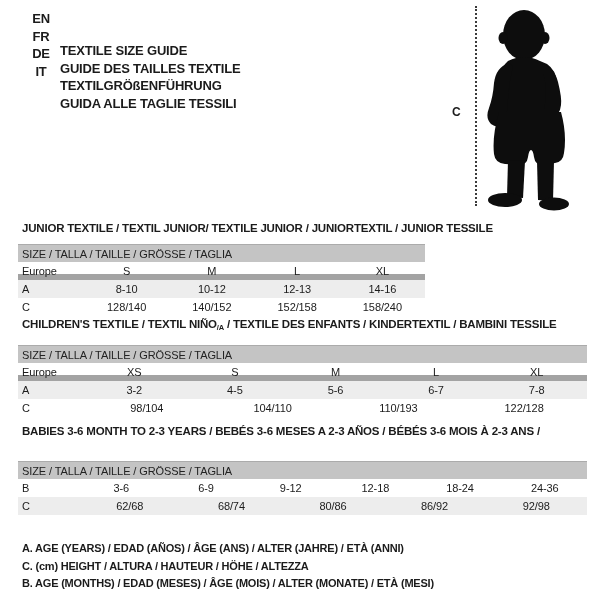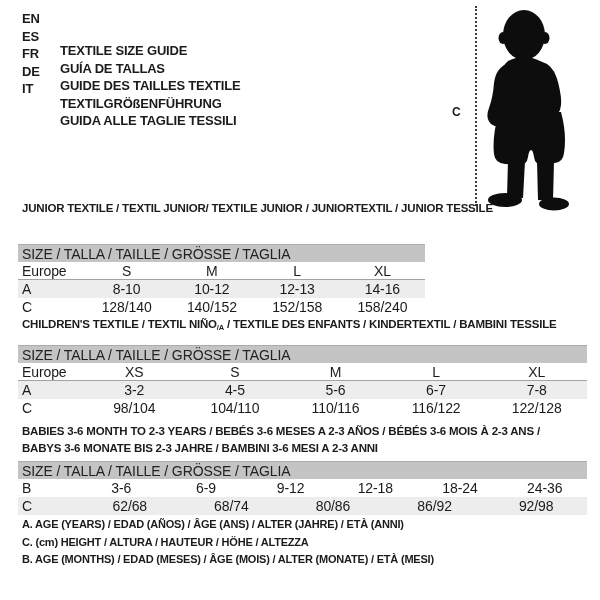--- a/index.html
+++ b/index.html
@@ -7,69 +7,65 @@
     width:600px;height:600px;background:#ffffff;position:relative;overflow:hidden;
     font-family:"Liberation Sans", sans-serif;color:#1b1b1b;
     -webkit-font-smoothing:antialiased;
   }
   .abs{position:absolute;}
 
   
   .lang-list{left:22px;top:10px;}
   .lang-row{display:flex;height:17.5px;line-height:17.5px;
     font-size:13px;font-weight:bold;letter-spacing:-0.2px;}
-  .lang-code{width:38px;flex:0 0 38px;}
+  .lang-code{width:38px;flex:0 0 38px;text-align:center;}
   .lang-label{white-space:nowrap;margin-top:32px;}
 
   
   .measure-line{left:475px;top:6px;height:200px;width:0;
     border-left:2px dotted #3a3a3a;}
   .measure-label{left:452px;top:105px;font-size:12px;font-weight:bold;}
   .baby-svg{left:478px;top:4px;}
 
   
   .tbl-title{left:22px;font-size:11.5px;font-weight:bold;letter-spacing:-0.2px;
     line-height:17px;white-space:nowrap;}
-  .tbl-title-1{top:200px;}
+  .tbl-title-1{top:220px;}
   .tbl-title-2{top:316px;}
   .tbl-title-3{top:423px;}
   .sub{font-size:7.5px;vertical-align:baseline;position:relative;bottom:-2px;}
 
   
-  .tbl{left:18px;font-size:14px;letter-spacing:-0.1px;}
+  .tbl{left:18px;font-size:11px;letter-spacing:-0.1px;}
   .tbl-1{top:244px;width:407px;}
   .tbl-2{top:345px;width:569px;}
   .tbl-3{top:461px;width:569px;}
   .size-bar{height:18px;line-height:18px;background:#c4c4c4;
     border-top:1px solid #ababab;box-sizing:border-box;
     padding-left:4px;color:#222;white-space:nowrap;}
   .row{display:flex;height:18px;line-height:18px;box-sizing:border-box;}
-  .row.col-head{border-bottom:1px solid #a3a3a3;}
+  .row.col-head{border-bottom:6px solid #a3a3a3;}
   .row.alt{background:#ededed;}
   .cell{flex:1;text-align:center;white-space:nowrap;}
   .cell-label{flex:0 0 auto;text-align:left;padding-left:4px;}
   .tbl-1 .cell-label,.tbl-2 .cell-label{width:62px;}
   .tbl-3 .cell-label{width:57px;}
 
   
-  .legend{left:22px;top:516px;}
+  .legend{left:22px;top:540px;}
   .legend-line{height:17.6px;line-height:17.6px;font-size:11px;
     font-weight:bold;letter-spacing:-0.2px;white-space:nowrap;}
 </style>
 </head>
 <body>
 
 <div class="abs lang-list" id="lang-list">
     <div class="lang-row">
       <span class="lang-code">EN</span>
       <span class="lang-label">TEXTILE SIZE GUIDE</span>
-    </div>
-    <div class="lang-row">
-      <span class="lang-code">ES</span>
-      <span class="lang-label">GUÍA DE TALLAS</span>
     </div>
     <div class="lang-row">
       <span class="lang-code">FR</span>
       <span class="lang-label">GUIDE DES TAILLES TEXTILE</span>
     </div>
     <div class="lang-row">
       <span class="lang-code">DE</span>
       <span class="lang-label">TEXTILGRÖßENFÜHRUNG</span>
     </div>
     <div class="lang-row">
@@ -143,28 +139,26 @@
         <span class="cell">3-2</span>
         <span class="cell">4-5</span>
         <span class="cell">5-6</span>
         <span class="cell">6-7</span>
         <span class="cell">7-8</span>
       </div>
       <div class="row">
         <span class="cell cell-label">C</span>
         <span class="cell">98/104</span>
         <span class="cell">104/110</span>
-        <span class="cell">110/116</span>
-        <span class="cell">116/122</span>
+        <span class="cell">110/193</span>
         <span class="cell">122/128</span>
       </div>
     </div>
     <div class="abs tbl-title tbl-title-3">
       <div class="title-line"><span>BABIES 3-6 MONTH TO 2-3 YEARS / BEBÉS 3-6 MESES A 2-3 AÑOS / BÉBÉS 3-6 MOIS À 2-3 ANS /</span></div>
-      <div class="title-line"><span>BABYS 3-6 MONATE BIS 2-3 JAHRE / BAMBINI 3-6 MESI A 2-3 ANNI</span></div>
     </div>
     <div class="abs tbl tbl-3">
       <div class="size-bar">SIZE / TALLA / TAILLE / GRÖSSE / TAGLIA</div>
       <div class="row">
         <span class="cell cell-label">B</span>
         <span class="cell">3-6</span>
         <span class="cell">6-9</span>
         <span class="cell">9-12</span>
         <span class="cell">12-18</span>
         <span class="cell">18-24</span>

